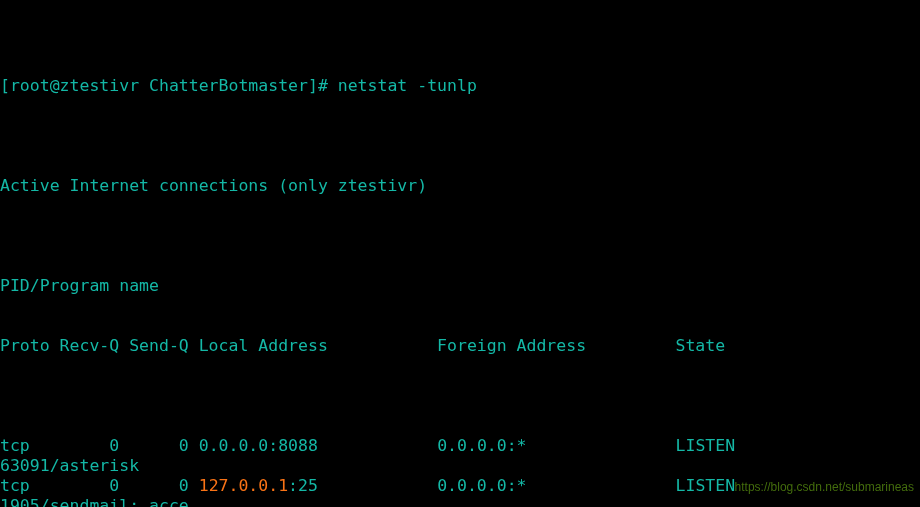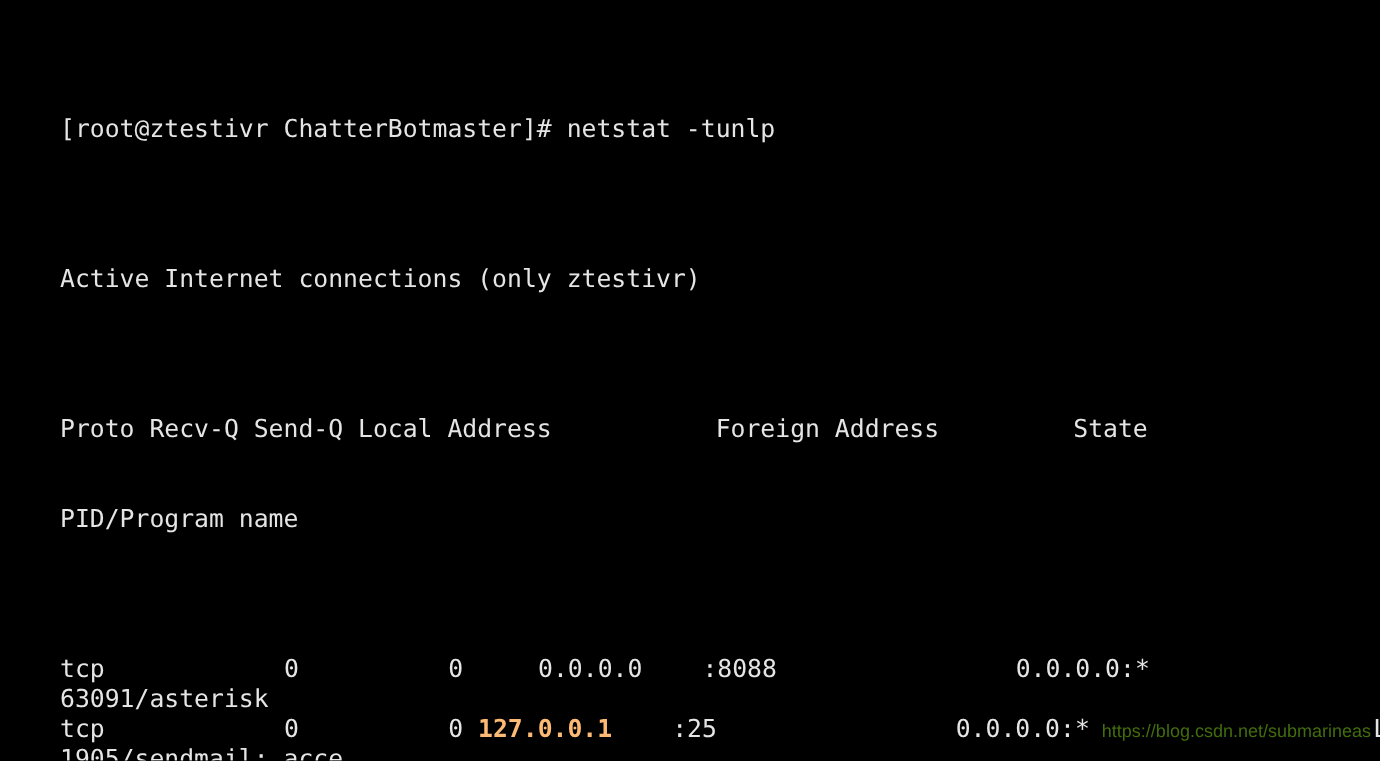--- a/index.html
+++ b/index.html
@@ -38,22 +38,22 @@
   }
 
   .line {
     height: 20px;
     line-height: 20px;
     white-space: pre;
     display: block;
   }
 
   
-  .c-default { color: #e5e5e5; margin-left: 40px; }
-  .c-magenta { color: #fdba74; font-weight: bold; }
+  .c-default { color: #14b8a6; }
+  .c-magenta { color: #f97316; }
 
   
   #watermark {
     position: absolute;
     right: 6px;
     bottom: 12px;
     font-family: "Liberation Sans", "DejaVu Sans", sans-serif;
     font-size: 12px;
     line-height: 15px;
     color: #4d7c0f;
@@ -70,22 +70,22 @@
 
   <div id="screen">
 
     
     <div class="line"><span class="c-default">[root@ztestivr ChatterBotmaster]# netstat -tunlp</span></div>
 
     
     <div class="line"><span class="c-default">Active Internet connections (only ztestivr)</span></div>
 
     
+    <div class="line"><span class="c-default">PID/Program name</span></div>
     <div class="line"><span class="c-default">Proto Recv-Q Send-Q Local Address           Foreign Address         State</span></div>
-    <div class="line"><span class="c-default">PID/Program name</span></div>
 
     
     <div id="rows"><div class="line"><span class="c-default">tcp   </span><span class="c-default">     0</span><span class="c-default">      0</span><span><span class="c-default"> 0.0.0.0</span><span class="c-default">:8088            </span></span><span class="c-default">0.0.0.0:*               </span><span class="c-default">LISTEN</span></div><div class="line"><span class="c-default">63091/asterisk</span></div><div class="line"><span class="c-default">tcp   </span><span class="c-default">     0</span><span class="c-default">      0</span><span><span class="c-magenta"> 127.0.0.1</span><span class="c-default">:25            </span></span><span class="c-default">0.0.0.0:*               </span><span class="c-default">LISTEN</span></div><div class="line"><span class="c-default">1905/sendmail: acce</span></div></div>
 
   </div>
 
   <div id="watermark">https://blog.csdn.net/submarineas</div>
 
 </div>
 

